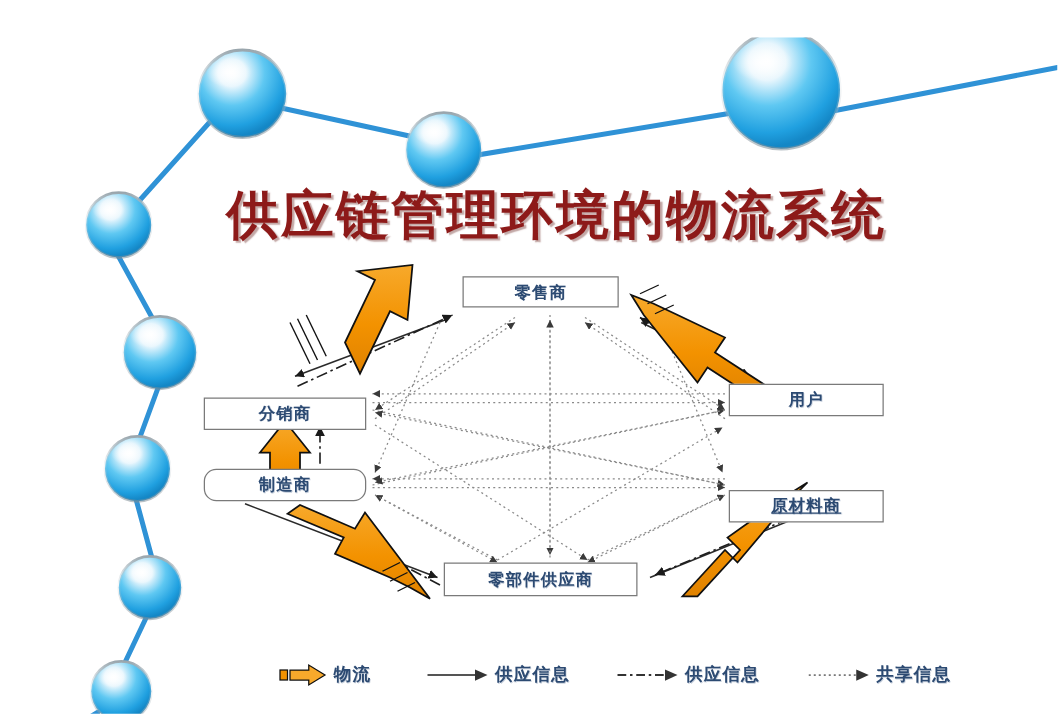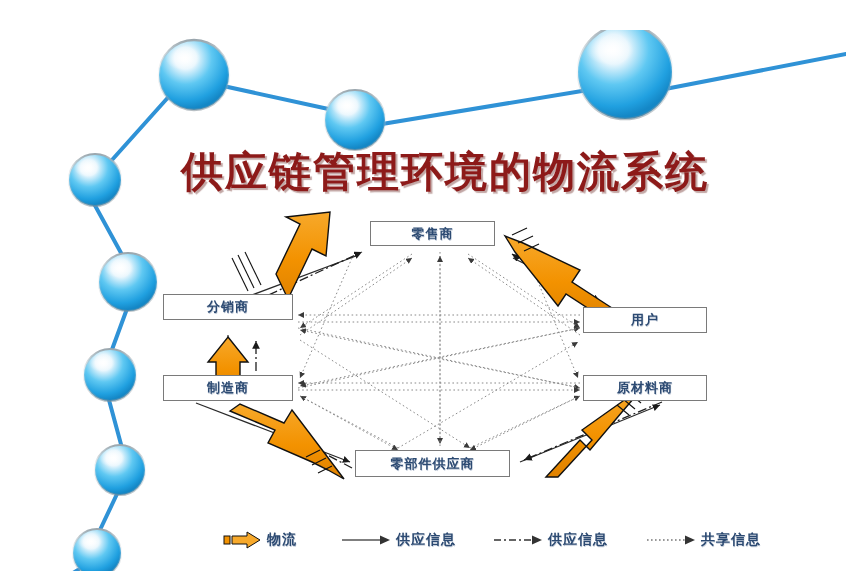--- a/index.html
+++ b/index.html
@@ -33,24 +33,24 @@
     font-weight:bold;
     font-size:13px;
     display:flex;
     align-items:center;
     justify-content:center;
     letter-spacing:1px;
     text-shadow:0.5px 0.5px 0 rgba(120,140,170,.45);
     z-index:6;
   }
   #node-retailer {left:370px; top:191px; width:125px; height:25px;}
-  #node-distributor{left:163px; top:264px; width:130px; height:26px;}
-  #node-manufacturer{left:163px; top:345px; width:130px; height:26px;}
+  #node-distributor{left:163px; top:288px; width:130px; height:26px;}
+  #node-manufacturer{left:163px; top:345px; width:130px; height:26px;border-radius:10px;}
   #node-user{left:583px; top:277px; width:124px; height:26px;}
-  #node-rawmat{left:583px; top:345px; width:124px; height:26px;}
+  #node-rawmat{left:583px; top:362px; width:124px; height:26px;text-decoration:underline;}
   #node-parts{left:355px; top:420px; width:155px; height:27px;}
 
   .legend{position:absolute;left:0;top:496px;width:834px;height:28px;z-index:8;}
   .legend-item{position:absolute;display:flex;align-items:center;height:28px;}
   .legend-label{
     font-family:"DejaVu Sans","Liberation Sans",sans-serif;
     font-size:14px;font-weight:bold;color:#2c4a72;letter-spacing:1px;
     text-shadow:0.5px 0.5px 0 rgba(120,140,170,.4);
     margin-left:4px;
   }

